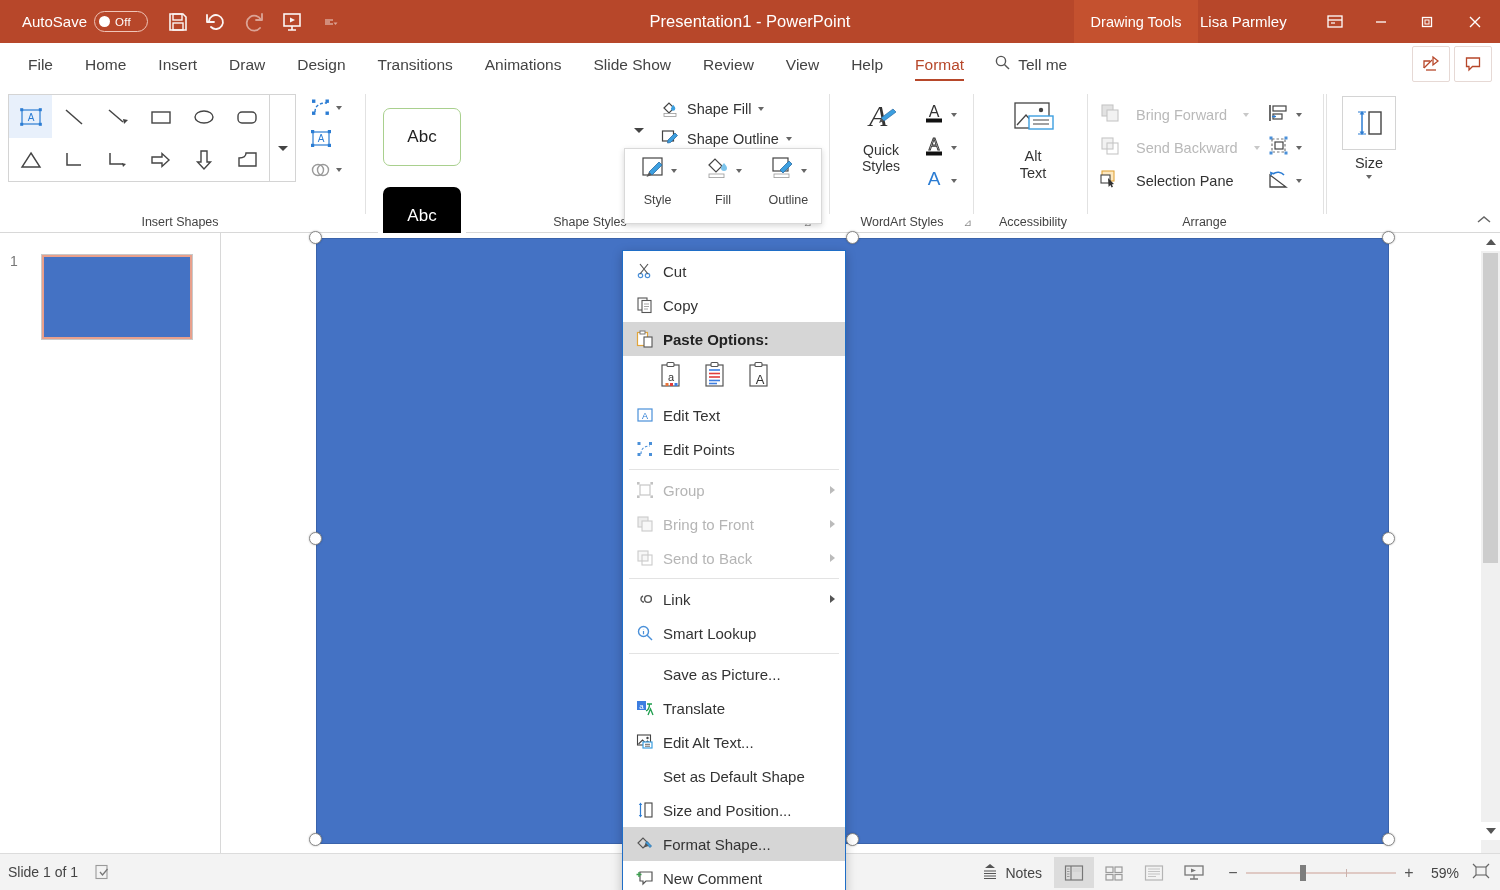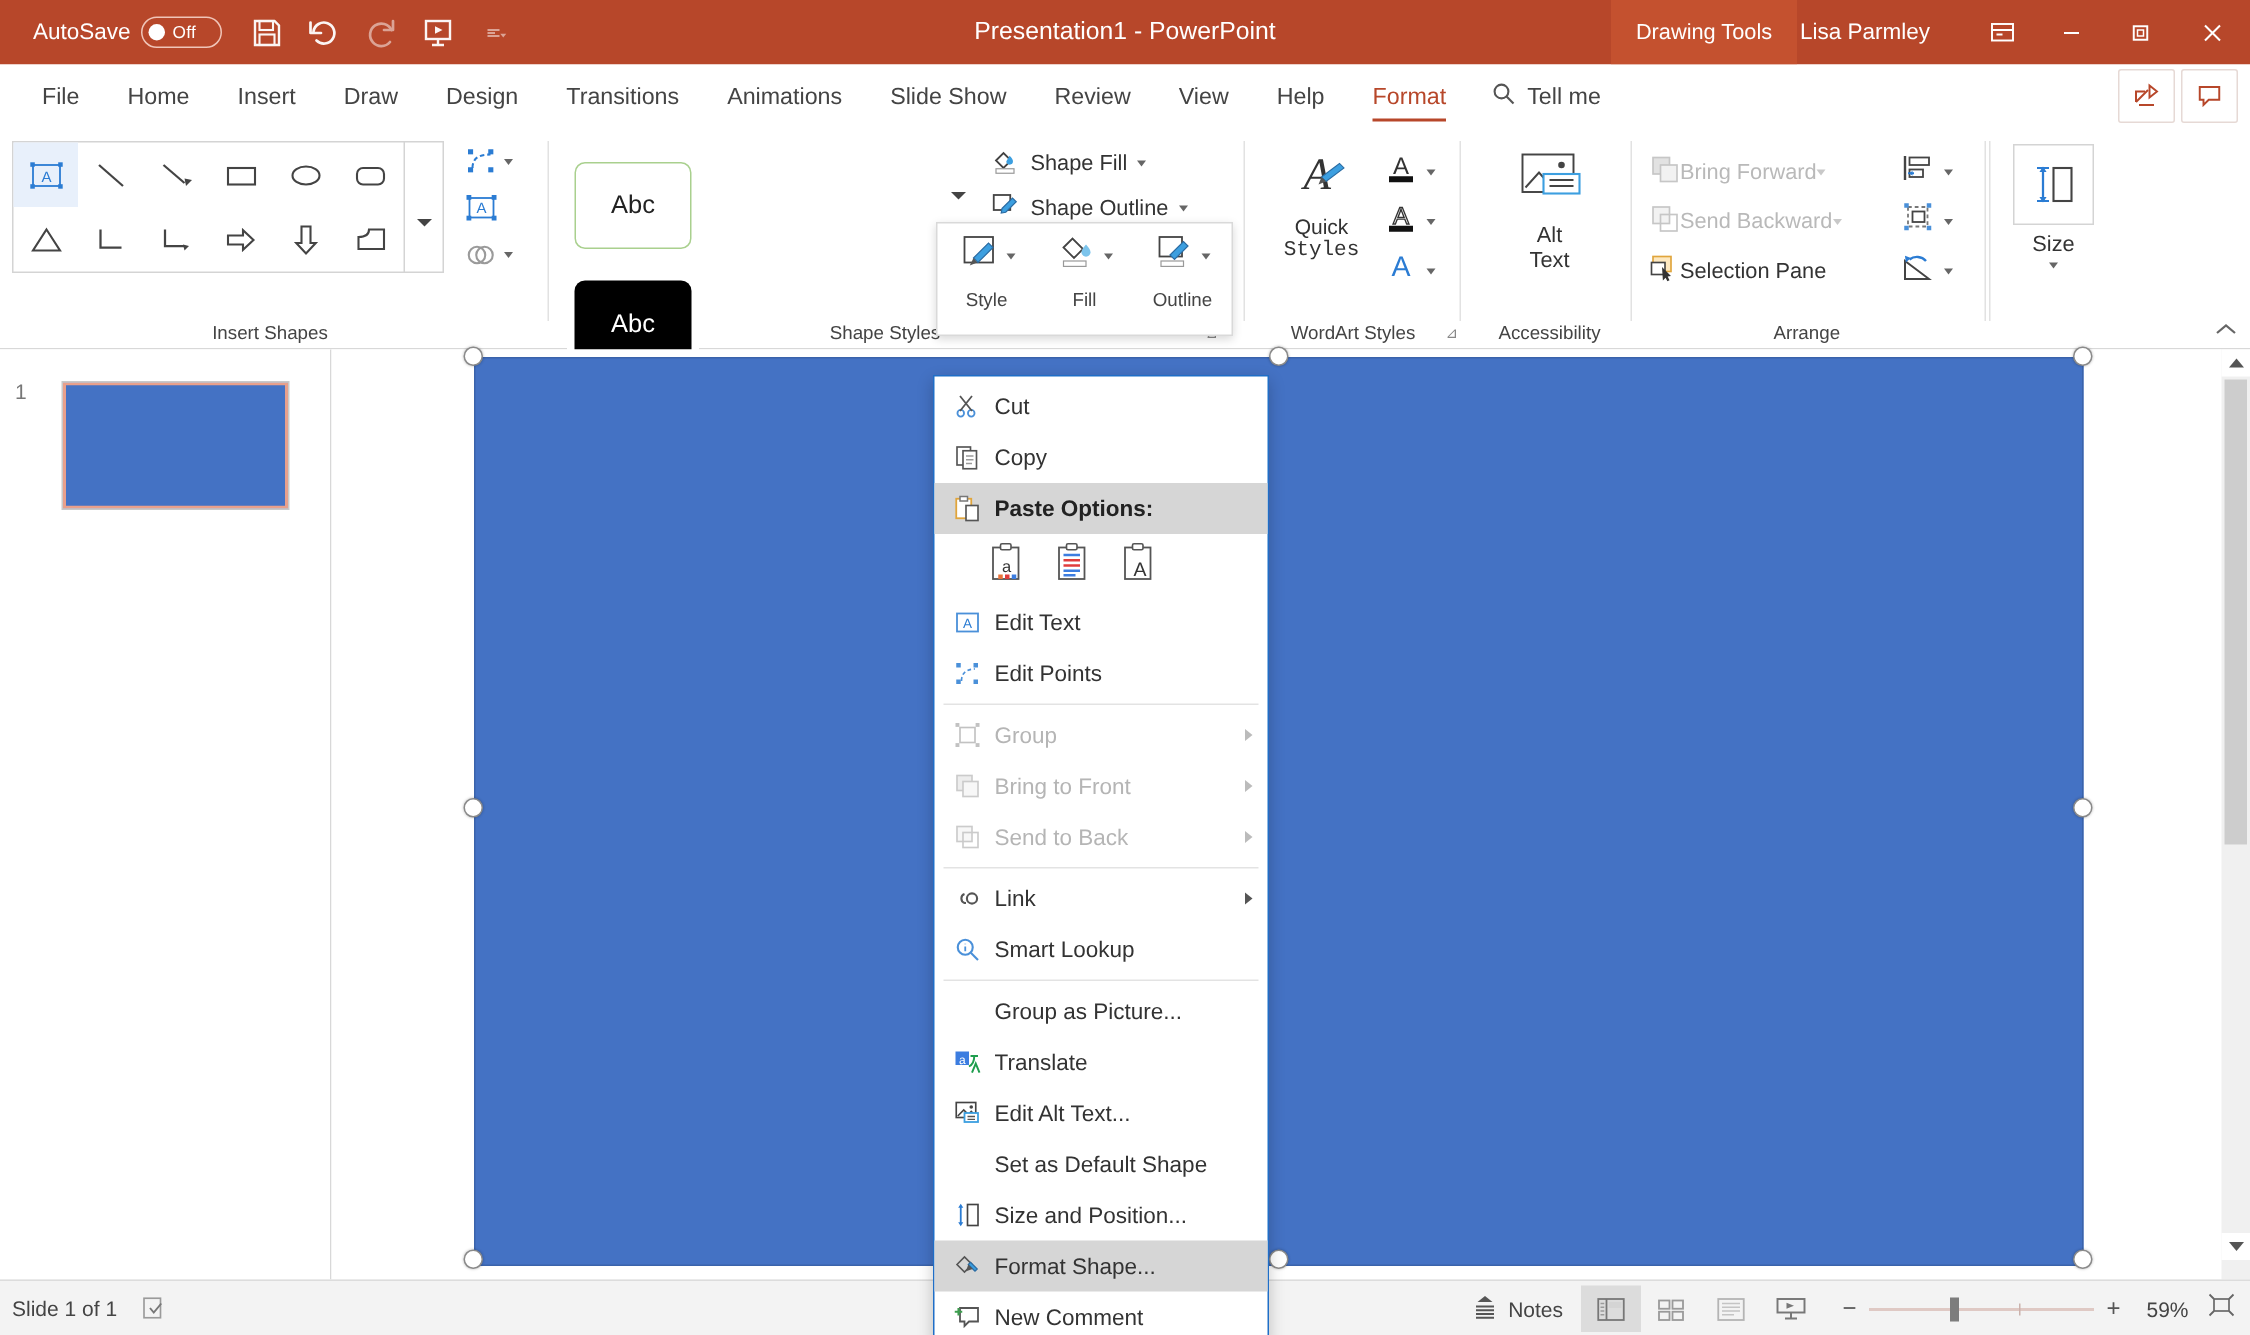--- a/index.html
+++ b/index.html
@@ -136,21 +136,21 @@
   .waquick .lbl2 { font-size: 14px; color: #333; line-height: 1.15; margin-top: 2px; }
   .wacol { position: absolute; left: 88px; top: 12px; }
   .warow { display: flex; align-items: center; gap: 5px; height: 33px; }
 
   
   .altbtn { position: absolute; left: 50%; transform: translateX(-50%); top: 12px; width: 74px; text-align: center; }
   .altbtn .lbl2 { font-size: 14.5px; color: #333; line-height: 1.2; margin-top: 2px; }
 
   
   .arrcol { position: absolute; left: 8px; top: 12px; width: 160px; }
-  .arrrow { display: flex; align-items: center; gap: 0; height: 33px; font-size: 14.5px; color: #333; }
+  .arrrow { display: flex; align-items: center; gap: 16px; height: 33px; font-size: 14.5px; color: #333; }
   .arrrow.dis { color: #b9b9b9; }
   .arrcol2 { position: absolute; left: 175px; top: 12px; }
   .arr2row { display: flex; align-items: center; gap: 5px; height: 33px; }
 
   
   .sizebtn { position: absolute; left: 50%; transform: translateX(-50%); top: 10px; text-align: center; }
   .sizebox { width: 54px; height: 54px; border: 1px solid #d4d4d4; display:flex; align-items:center; justify-content:center; margin: 0 auto; background:#fff;}
   .sizebtn .lbl2 { font-size: 14.5px; color: #333; margin-top: 5px; }
 
   .collapse { position: absolute; right: 8px; bottom: 3px; color: #666; font-size: 13px; }
@@ -516,21 +516,21 @@
     </div>
 
     <div class="rgroup" style="left:834px; width:140px;">
       <div class="waquick">
         <svg width="44" height="38" viewBox="0 0 44 38">
             <text x="10" y="28" font-size="30" fill="#333" font-family="Liberation Serif" font-style="italic">A</text>
             <path d="M22 20l12-9 3 3-12 9z" fill="#3c9fe0" stroke="#2b6ca3" stroke-width=".7"></path>
             <path d="M22 20l-2 5 5-2z" fill="#555"></path>
           </svg>
         <div class="lbl2">Quick</div>
-        <div class="lbl2" style="margin-top:0;font-family:Liberation Mono, monospace;">Styles</div>
+        <div class="lbl2" style="margin-top:0;">Styles</div>
       </div>
       <div class="wacol">
         <div class="warow">
           <span>
             <svg width="24" height="26" viewBox="0 0 24 26">
                 <text x="12" y="17" font-size="16" fill="#333" text-anchor="middle" font-family="Liberation Sans">A</text>
                 <rect x="4" y="18.5" width="16" height="4" fill="#111"></rect>
               </svg>
           </span>
           <span class="tinyarrow"></span>
@@ -893,21 +893,21 @@
             <path d="M7.5 5.2v.3M7.5 7v3.2" stroke="#4a90d9" stroke-width="1.2"></path>
           </svg>
       </span>
       <span class="mtxt">Smart Lookup</span>
     </div>
 
     <div class="msep"></div>
 
     <div class="mi">
       <span class="ico"></span>
-      <span class="mtxt">Group as Picture...</span>
+      <span class="mtxt">Save as Picture...</span>
     </div>
 
     <div class="mi">
       <span class="ico">
         <svg width="18" height="18" viewBox="0 0 18 18">
             <rect x="1" y="2" width="9" height="9" fill="#3c7de0"></rect>
             <text x="5.5" y="10" font-size="8" fill="#fff" text-anchor="middle" font-family="Liberation Sans">a</text>
             <path d="M11 5h5M13.5 5c0 4-1.5 6-3.5 7" fill="none" stroke="#1f9e4e" stroke-width="1.3"></path>
             <path d="M12 16l2.5-6 2.5 6" fill="none" stroke="#1f9e4e" stroke-width="1.3"></path>
           </svg>

